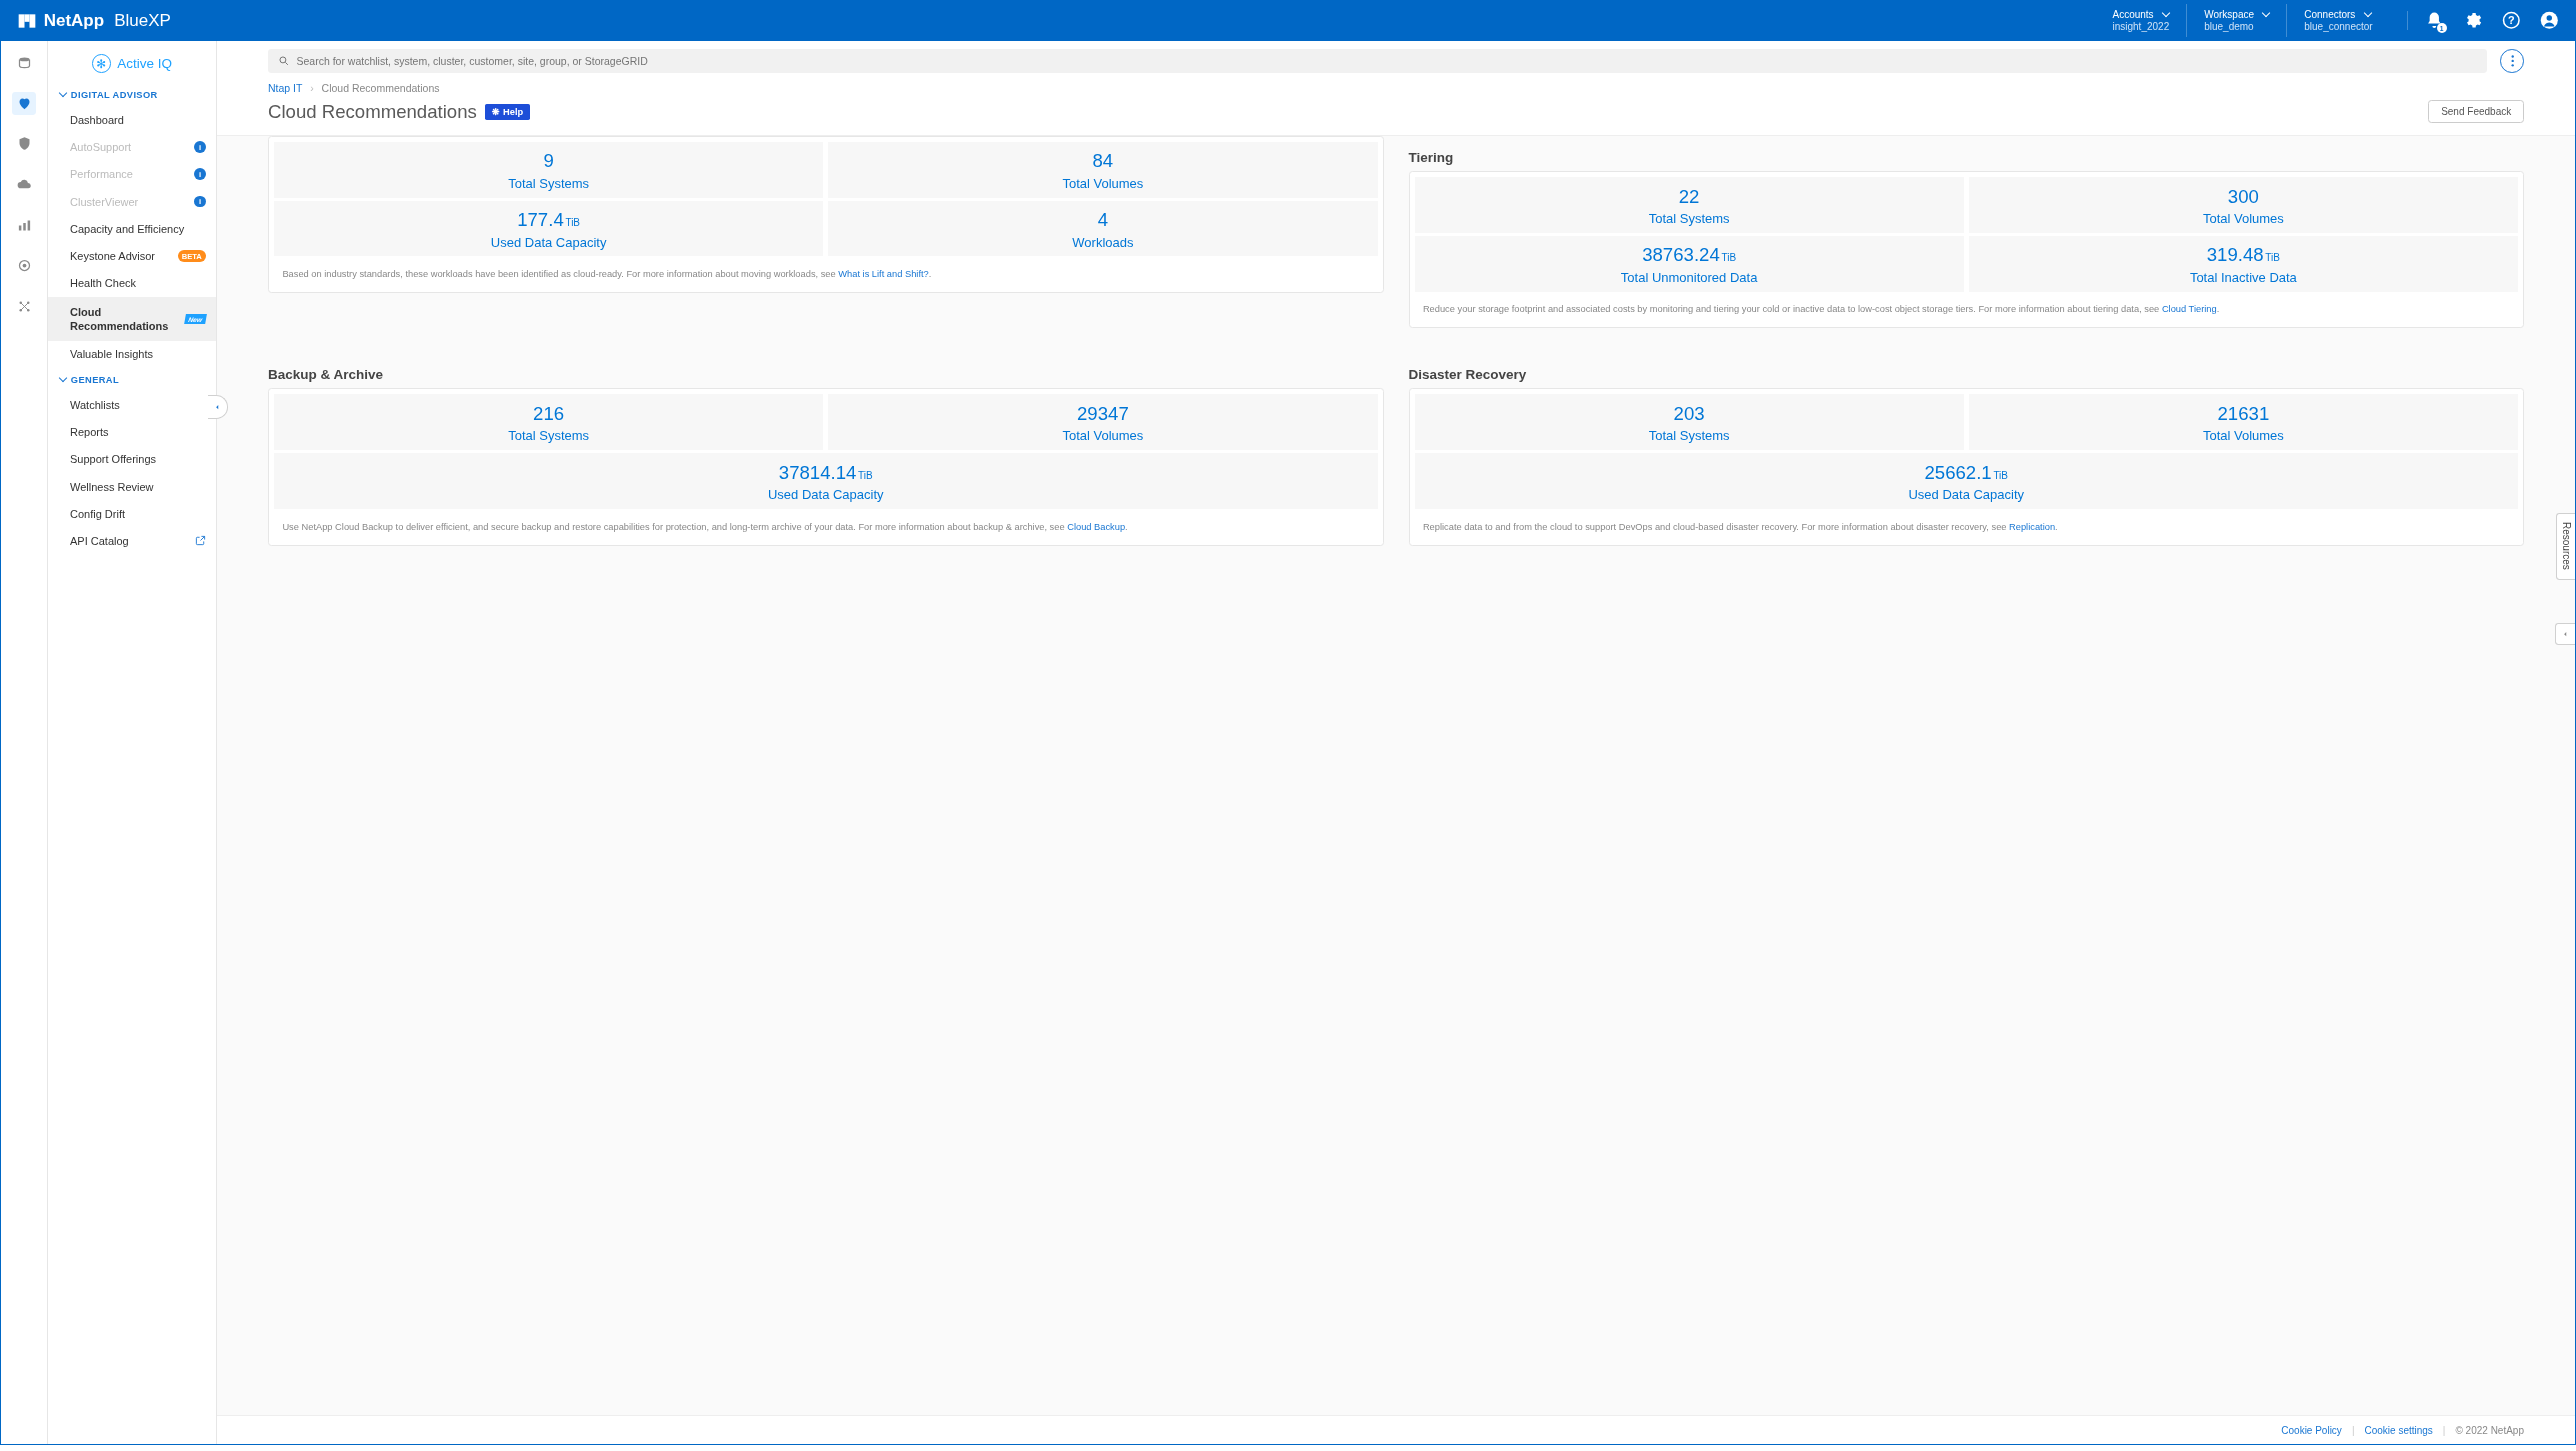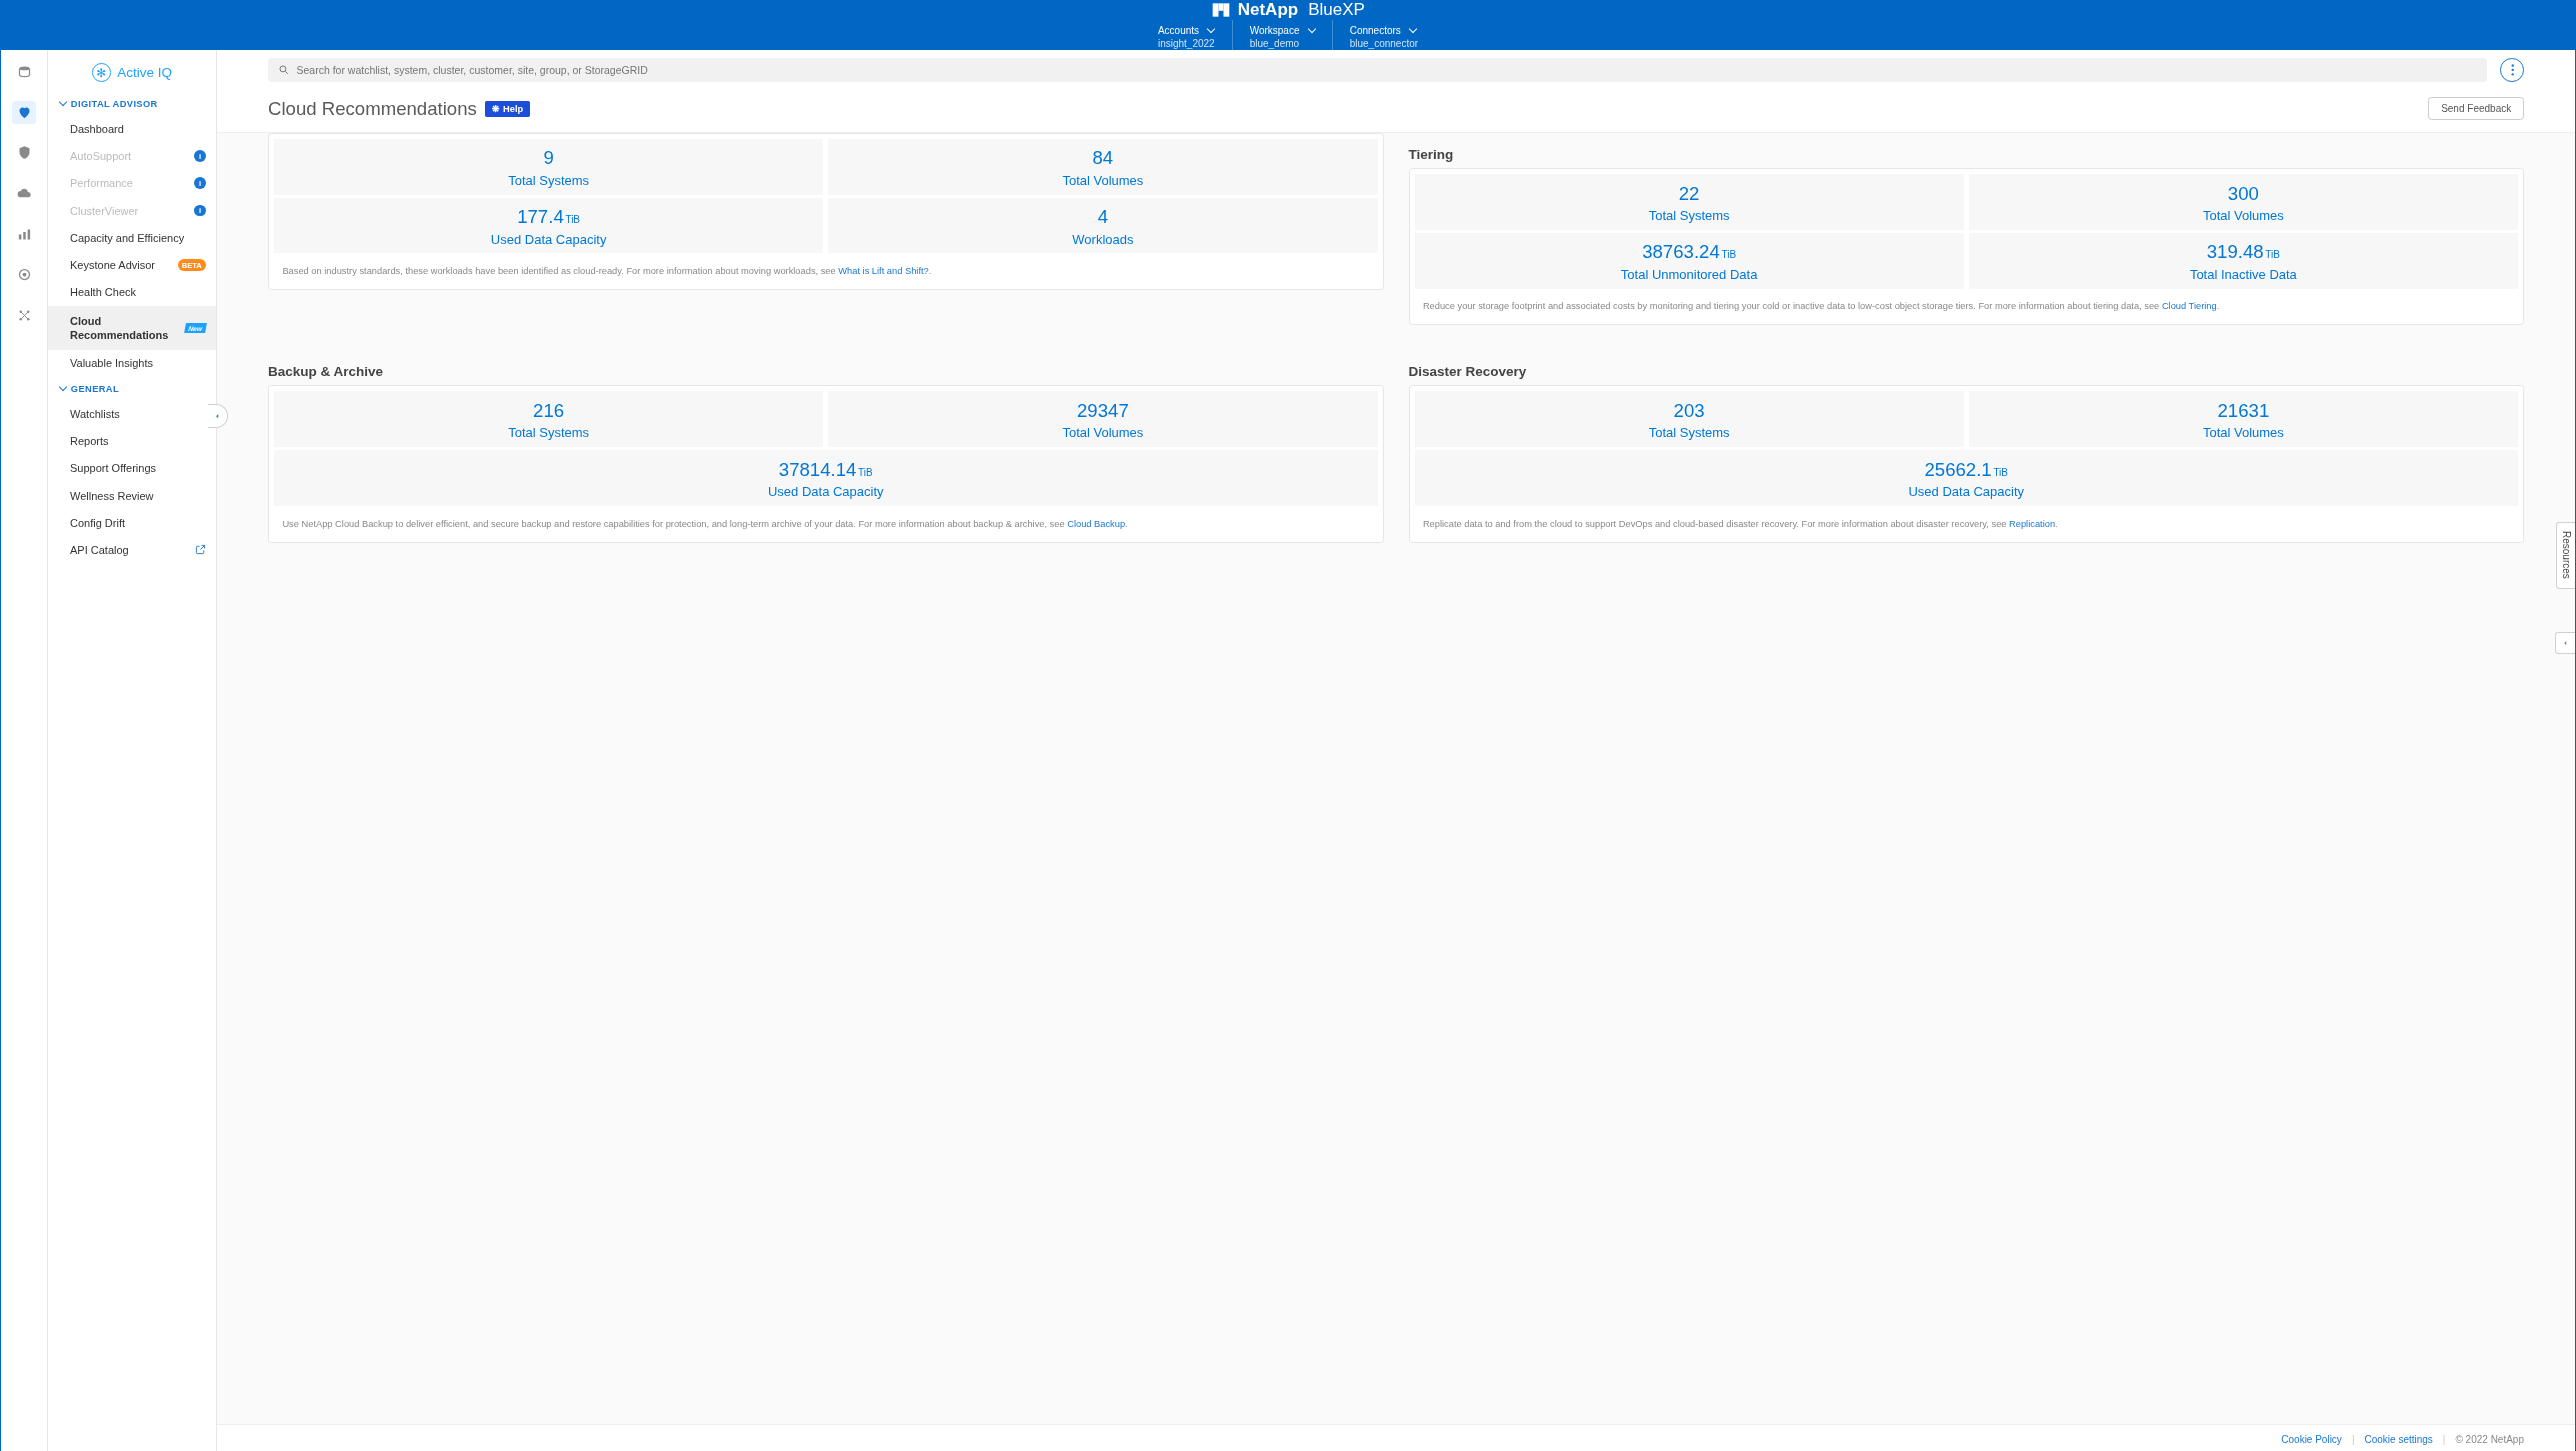--- a/index.html
+++ b/index.html
@@ -1,19 +1,19 @@
 <!DOCTYPE html>
 <html style="font-size:13.5px"><head>
 <meta charset="utf-8">
 <style>
 * { box-sizing: border-box; margin: 0; padding: 0; }
 body { font-family: 'Segoe UI', Arial, sans-serif; font-size: 11px; color: #333; background: #fff; }
 
 
-.top-header { background: #0067c5; color: #fff; height: 50px; display: flex; align-items: center; padding: 0 17px; flex-direction: column; }
+.top-header { background: #0067c5; color: #fff; height: 41px; display: flex; align-items: center; padding: 0 17px; }
 .logo-group { display: flex; align-items: center; gap: 6.7px; font-size: 17px; font-weight: 600; }
 .logo-mark { width: 20px; height: 20px; display: inline-flex; align-items: center; justify-content: center; }
 .logo-mark svg { width: 20px; height: 20px; }
 .brand-sub { font-weight: 400; margin-left: 3.4px; }
 .header-spacer { flex: 1; }
 .header-selectors { display: flex; align-items: center; gap: 0; }
 .selector { padding: 5px 17px; border-left: 0.8px solid rgba(255,255,255,0.25); }
 .selector:first-child { border-left: none; }
 .selector-top { font-size: 10px; display: flex; align-items: flex-start; gap: 5px; }
 .selector-bottom { font-size: 10px; color: #cfe3f7; margin-top: 1.7px; }
@@ -290,20 +290,25 @@
       </div>
       <div class="more-btn">
         <svg viewBox="0 0 4 16">
             <circle cx="2" cy="2" r="1.6"></circle>
             <circle cx="2" cy="8" r="1.6"></circle>
             <circle cx="2" cy="14" r="1.6"></circle>
           </svg>
       </div>
     </div>
 
+    <div class="breadcrumb">
+      <a href="#">Ntap IT</a>
+      <span class="breadcrumb-sep">›</span>
+      <span>Cloud Recommendations</span>
+    </div>
 
     <div class="page-head">
       <span class="page-title">Cloud Recommendations</span>
       <span class="help-badge">Help</span>
       <button class="feedback-btn">Send Feedback</button>
     </div>
 
     <div class="content-scroll">
       <div class="section-grid">
 

